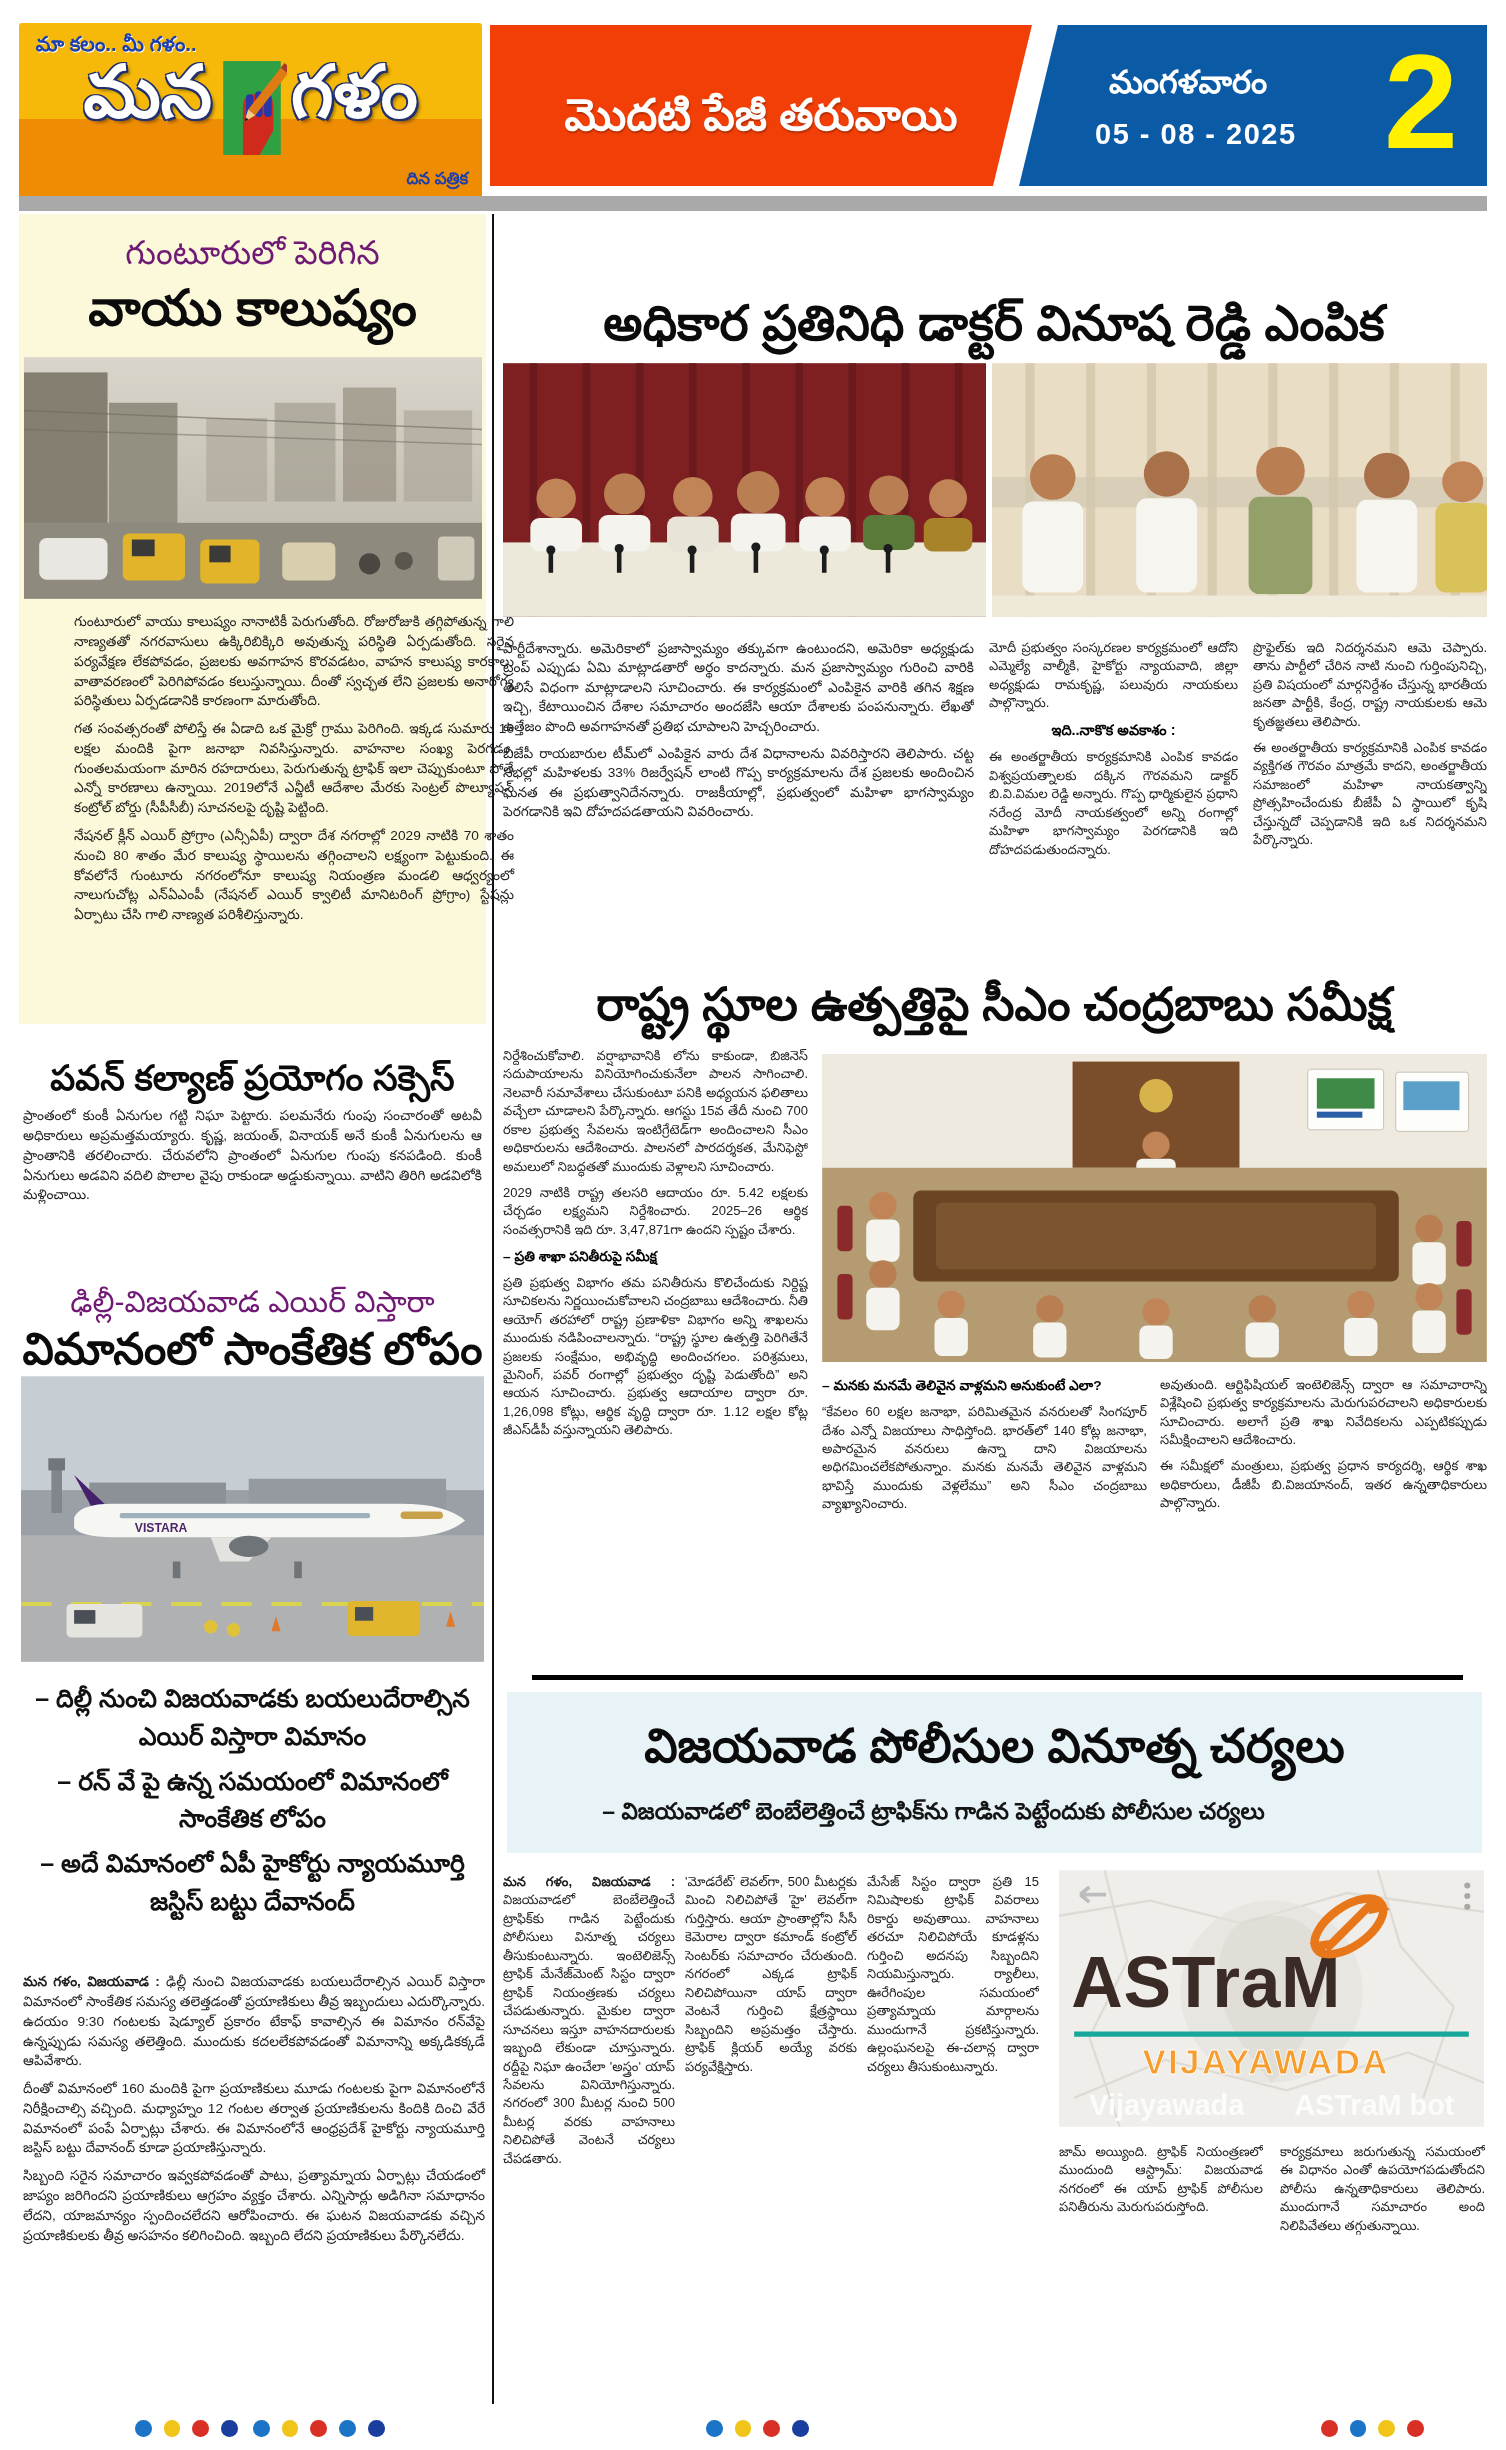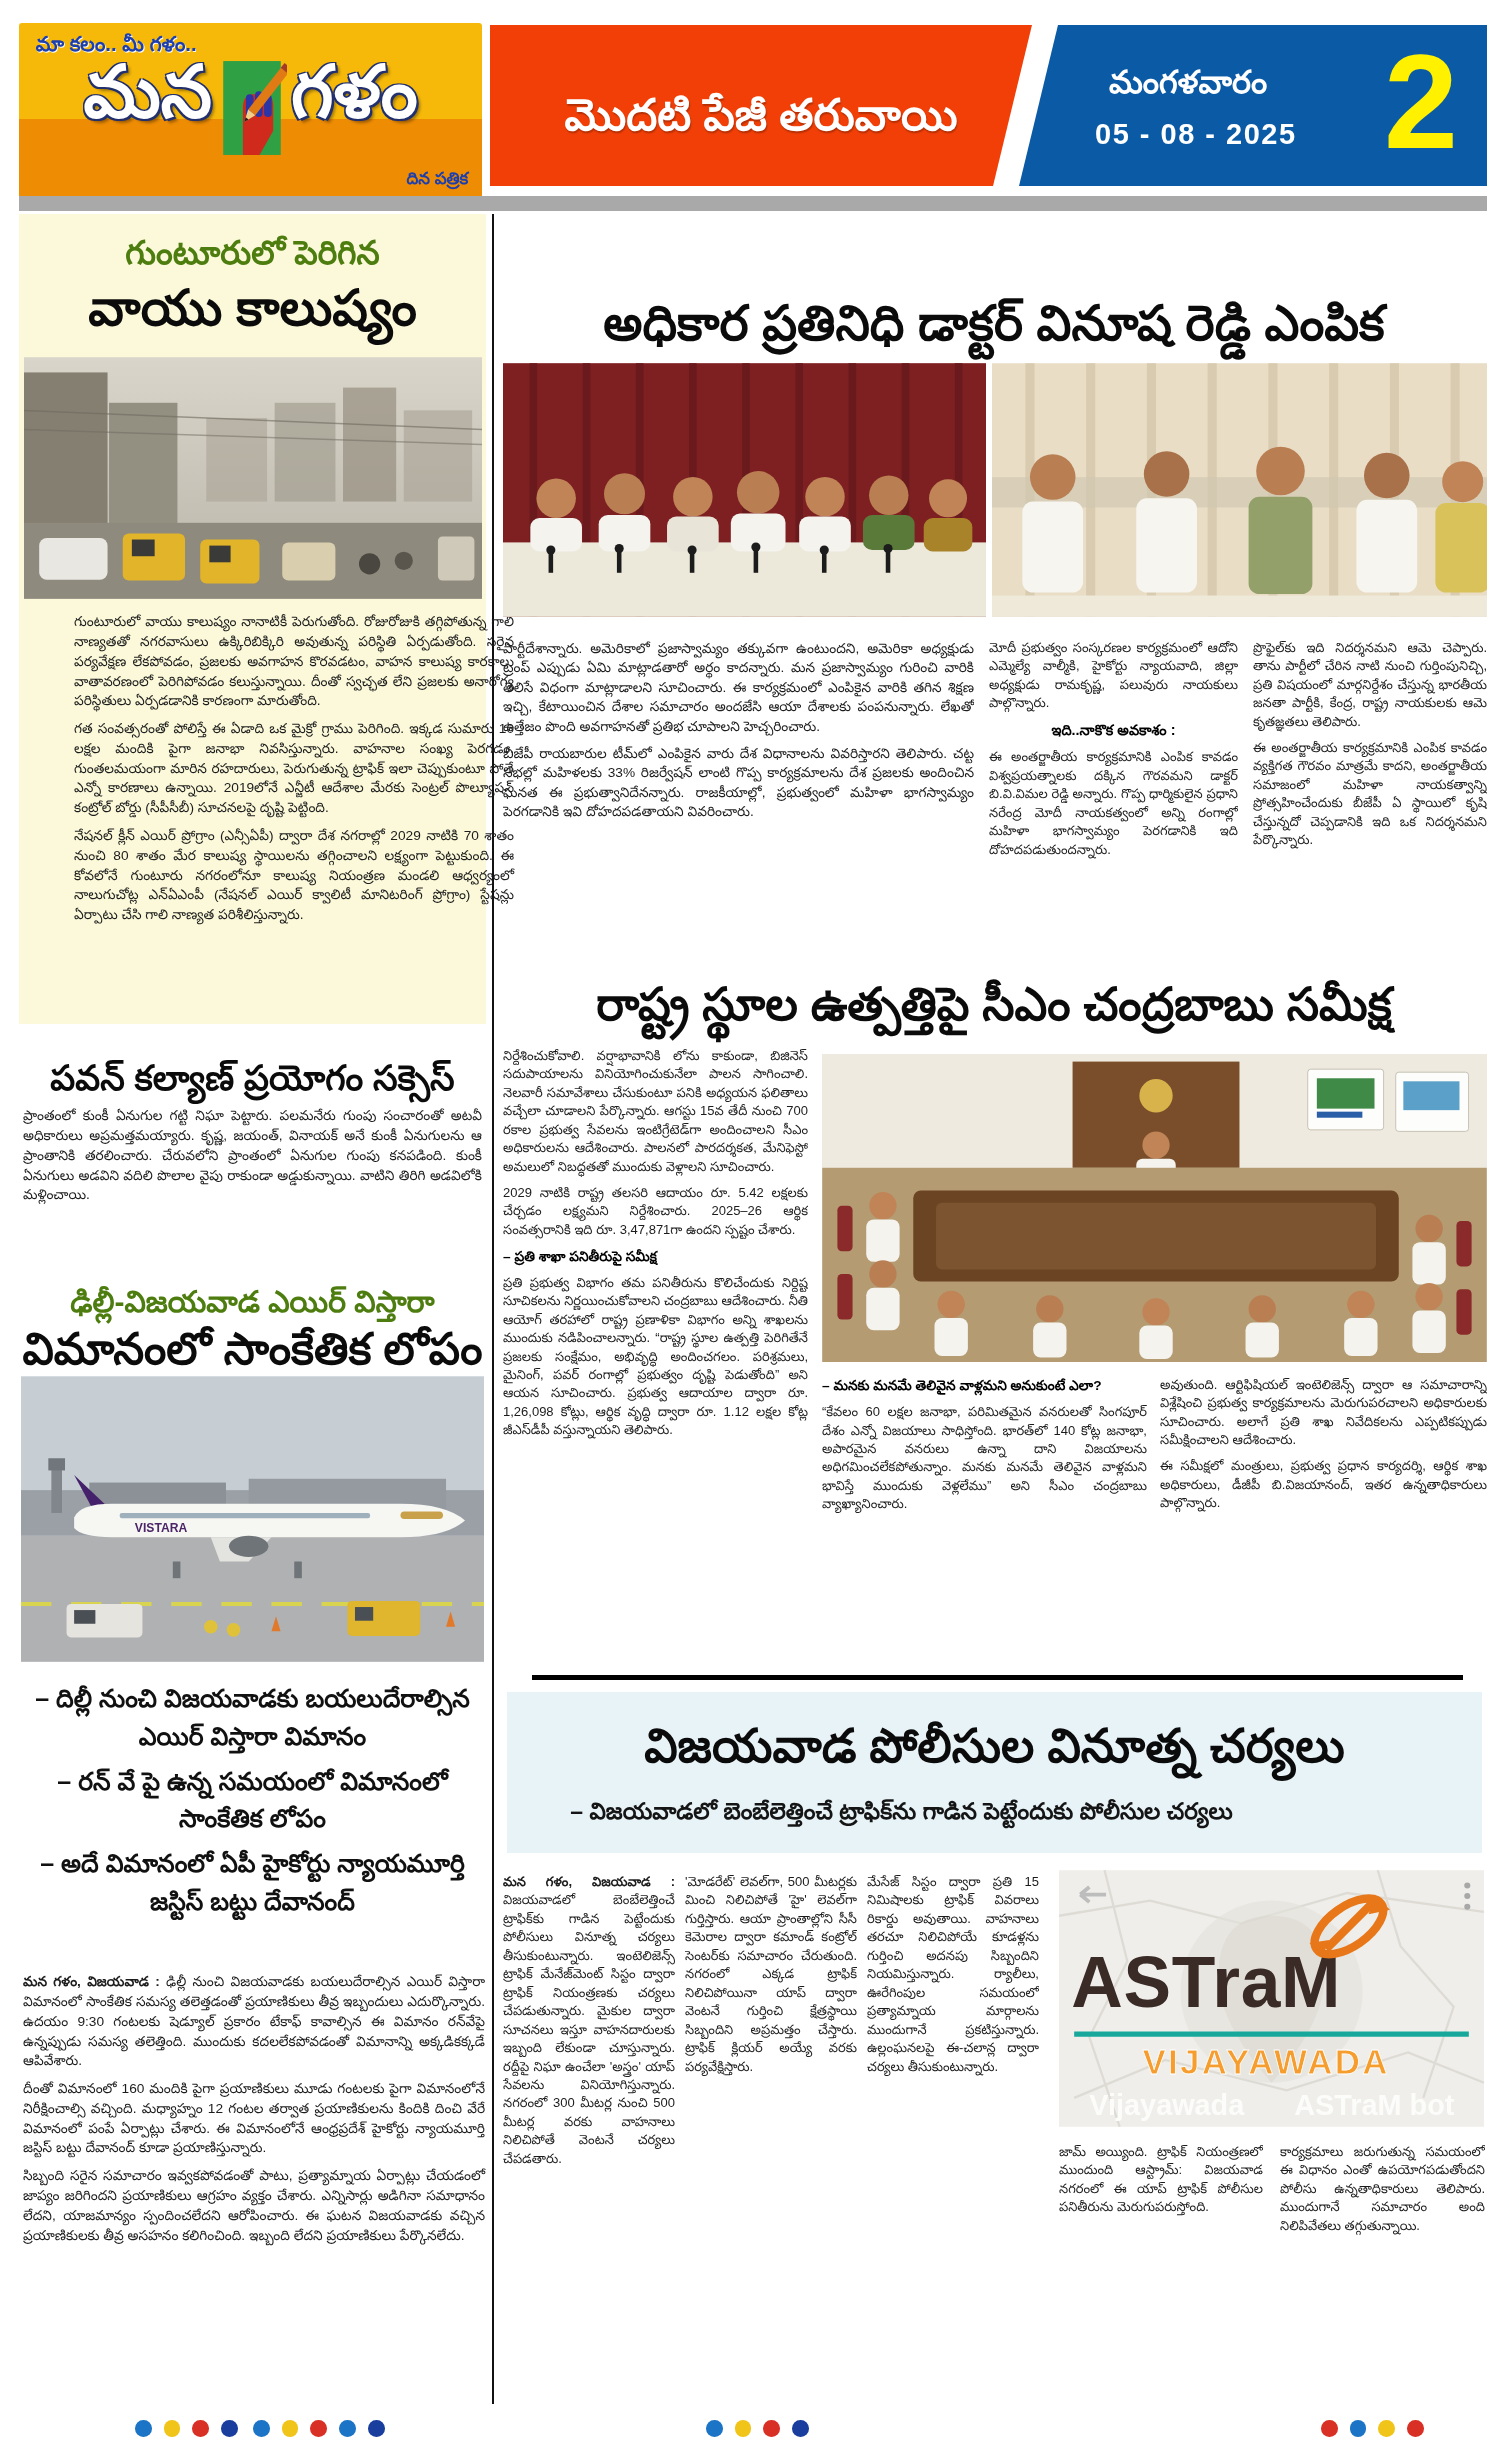--- a/index.html
+++ b/index.html
@@ -16,21 +16,21 @@
   .logo-sub{color:#1d3fae;font-weight:bold;font-size:16.7px;}
   .banner-red{background:#f23f07;clip-path:polygon(0 0,100% 0,calc(100% - 39px) 100%,0 100%);}
   .banner-red span{color:#ffffff;font-size:44px;font-weight:700;text-shadow:0.8px 1.5px 1.5px rgba(0,0,0,.25);}
   .date-box{background:#0b5aa5;clip-path:polygon(39px 0,100% 0,100% 100%,0 100%);}
   .date-day{color:#fff;font-size:32px;font-weight:700;}
   .date-val{color:#fff;font-size:29px;font-weight:700;letter-spacing:1.5px;}
   .page-num{color:#fff100;font-size:133px;font-weight:800;line-height:1;}
   .gray-strip{background:#a9a9a9;}
   
   .h-black{font-weight:900;color:#0b0b0b;line-height:1.18;}
-  .kicker{font-weight:700;color:#4d7c0f;}
+  .kicker{font-weight:400;color:#701a75;}
   .body-t{font-size:13.7px;line-height:1.45;color:#1c1c1c;}
   .body-s{font-size:13px;line-height:1.42;color:#1c1c1c;}
   .subhead-b{font-weight:800;color:#000;}
   .cream{background:#fbf9d9;}
   .bluebox{background:#e8f3f8;}
   .vline{background:#111;}
   .hline{background:#000;}
   .bullets div{font-size:25px;line-height:1.5;font-weight:600;color:#111;margin-bottom:7.6px;}
   .dots span{display:inline-block;width:16.7px;height:16.7px;border-radius:50%;margin-right:12px;}
   .dc1{background:#1b74c5;} .dc2{background:#f0c419;} .dc3{background:#d93025;} .dc4{background:#1a3e9e;}
@@ -324,21 +324,21 @@
   </div>
   <div class="abs jt body-s" style="left:1160px;top:1376px;width:327px;height:293px;overflow:hidden;">
     <p>అవుతుంది. ఆర్టిఫిషియల్ ఇంటెలిజెన్స్ ద్వారా ఆ సమాచారాన్ని విశ్లేషించి ప్రభుత్వ కార్యక్రమాలను మెరుగుపరచాలని అధికారులకు సూచించారు. అలాగే ప్రతి శాఖ నివేదికలను ఎప్పటికప్పుడు సమీక్షించాలని ఆదేశించారు.</p>
     <p>ఈ సమీక్షలో మంత్రులు, ప్రభుత్వ ప్రధాన కార్యదర్శి, ఆర్థిక శాఖ అధికారులు, డీజీపీ బి.విజయానంద్, ఇతర ఉన్నతాధికారులు పాల్గొన్నారు.</p>
   </div>
 
   <div class="abs hline" style="left:532px;top:1675px;width:931px;height:4.6px;"></div>
 
   <div class="abs bluebox" style="left:507px;top:1692px;width:975px;height:161px;">
     <div class="ctr h-black abs" style="left:0;top:26px;width:975px;font-size:47px;">విజయవాడ పోలీసుల వినూత్న చర్యలు</div>
-    <div class="ctr abs" style="left:0;top:106px;width:789px;font-size:23px;font-weight:700;">– విజయవాడలో బెంబేలెత్తించే ట్రాఫిక్‌ను గాడిన పెట్టేందుకు పోలీసుల చర్యలు</div>
+    <div class="ctr abs" style="left:0;top:106px;width:789px;font-size:23px;font-weight:700;padding-left:32px;">– విజయవాడలో బెంబేలెత్తించే ట్రాఫిక్‌ను గాడిన పెట్టేందుకు పోలీసుల చర్యలు</div>
   </div>
 
   <div class="abs jt body-s" style="left:503px;top:1873px;width:172px;height:527px;overflow:hidden;">
     <p><b>మన గళం, విజయవాడ :</b> <span>విజయవాడలో బెంబేలెత్తించే ట్రాఫిక్‌కు గాడిన పెట్టేందుకు పోలీసులు వినూత్న చర్యలు తీసుకుంటున్నారు. ఇంటెలిజెన్స్ ట్రాఫిక్ మేనేజ్‌మెంట్ సిస్టం ద్వారా ట్రాఫిక్ నియంత్రణకు చర్యలు చేపడుతున్నారు. మైకుల ద్వారా సూచనలు ఇస్తూ వాహనదారులకు ఇబ్బంది లేకుండా చూస్తున్నారు. రద్దీపై నిఘా ఉంచేలా 'అస్త్రం' యాప్ సేవలను వినియోగిస్తున్నారు. నగరంలో 300 మీటర్ల నుంచి 500 మీటర్ల వరకు వాహనాలు నిలిచిపోతే వెంటనే చర్యలు చేపడతారు.</span></p>
   </div>
   <div class="abs jt body-s" style="left:685px;top:1873px;width:172px;height:527px;overflow:hidden;">
     <p>'మోడరేట్' లెవల్‌గా, 500 మీటర్లకు మించి నిలిచిపోతే 'హై' లెవల్‌గా గుర్తిస్తారు. ఆయా ప్రాంతాల్లోని సీసీ కెమెరాల ద్వారా కమాండ్ కంట్రోల్ సెంటర్‌కు సమాచారం చేరుతుంది. నగరంలో ఎక్కడ ట్రాఫిక్ నిలిచిపోయినా యాప్ ద్వారా వెంటనే గుర్తించి క్షేత్రస్థాయి సిబ్బందిని అప్రమత్తం చేస్తారు. ట్రాఫిక్ క్లియర్ అయ్యే వరకు పర్యవేక్షిస్తారు.</p>
   </div>
   <div class="abs jt body-s" style="left:867px;top:1873px;width:172px;height:527px;overflow:hidden;">
     <p>మేసేజ్ సిస్టం ద్వారా ప్రతి 15 నిమిషాలకు ట్రాఫిక్ వివరాలు రికార్డు అవుతాయి. వాహనాలు తరచూ నిలిచిపోయే కూడళ్లను గుర్తించి అదనపు సిబ్బందిని నియమిస్తున్నారు. ర్యాలీలు, ఊరేగింపుల సమయంలో ప్రత్యామ్నాయ మార్గాలను ముందుగానే ప్రకటిస్తున్నారు. ఉల్లంఘనలపై ఈ-చలాన్ల ద్వారా చర్యలు తీసుకుంటున్నారు.</p>

